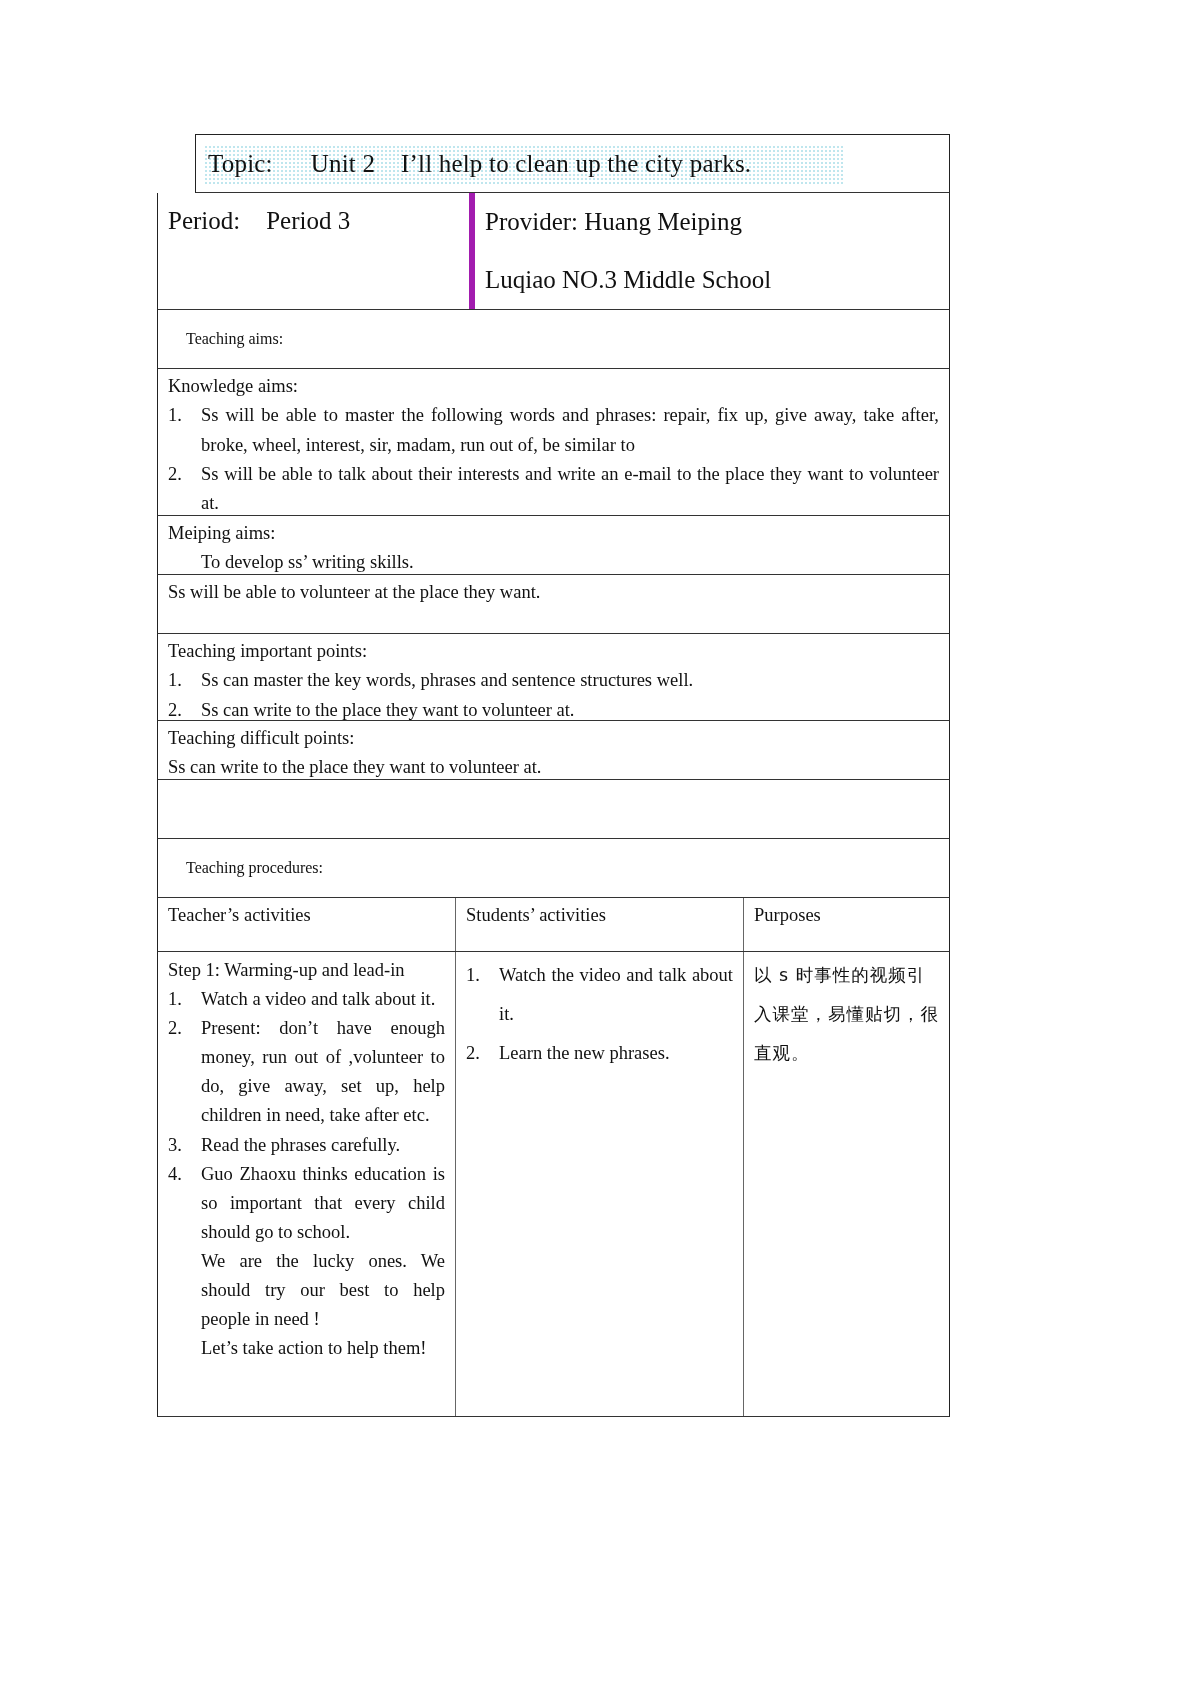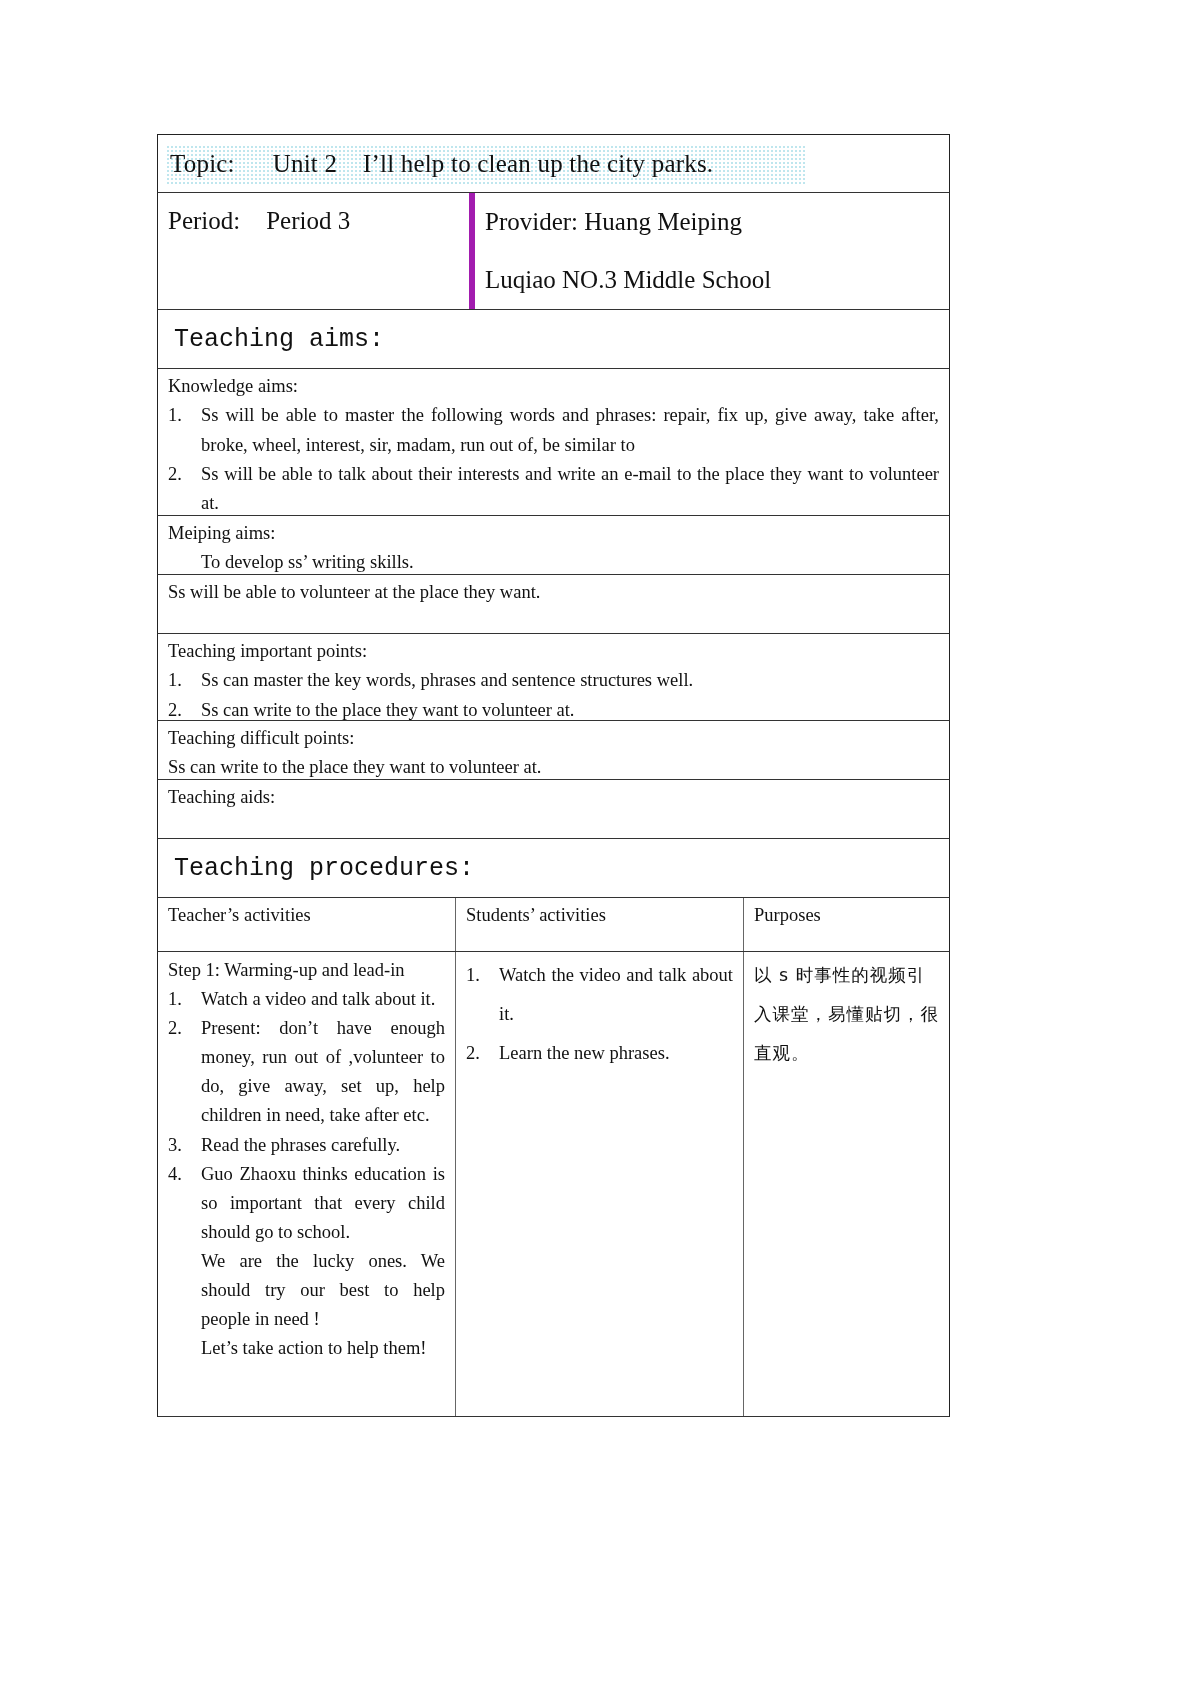--- a/index.html
+++ b/index.html
@@ -1,30 +1,30 @@
 <!DOCTYPE html>
 <html><head>
   <meta charset="utf-8">
   <style>
     html, body { margin: 0; padding: 0; background: #ffffff; }
     body { width: 1200px; height: 1698px; position: relative; font-family: "Liberation Serif", "DejaVu Serif", serif; color: #111; }
     .page { position: absolute; left: 157px; top: 134px; width: 793px; }
     .row { position: relative; border-left: 1px solid #222; border-right: 1px solid #222; border-bottom: 1px solid #333; box-sizing: border-box; }
-    .row.first { border-top: 1px solid #222; }
+    .row.first { border-top: 1px solid #222; margin-left: 38px; }
     .topic { height: 59px; display: flex; align-items: center; }
     .topic-bg { position: absolute; left: 8px; top: 10px; width: 640px; height: 40px;
       background-image: radial-gradient(#bfe6ee 0.8px, transparent 0.9px);
       background-size: 4px 4px; }
     .topic-text { position: relative; margin-left: 12px; font-size: 25px; letter-spacing: 0.2px; transform: scaleY(1.05); }
     .topic-text .sp { display: inline-block; width: 38px; }
     .period { height: 117px; display: flex; }
     .period .left { width: 317px; border-right: 6px solid #a21caf; padding: 14px 10px; box-sizing: border-box; font-size: 25px; }
     .period .left .sp { display: inline-block; width: 26px; }
     .period .right { flex: 1; padding: 14px 10px; box-sizing: border-box; font-size: 25px; line-height: 58px; margin-top: -14px; }
-    .section-head { height: 59px; display: flex; align-items: center; padding-left: 16px; font-size: 25px; font-family: Liberation Mono, monospace; }
+    .section-head { height: 59px; display: flex; align-items: center; padding-left: 28px; font-size: 16px; }
     .block { padding: 3px 10px 2px 10px; font-size: 18.5px; line-height: 29.3px; }
     .block .item { display: flex; }
     .block .item .num { width: 33px; flex-shrink: 0; }
     .block .item .txt { flex: 1; text-align: justify; }
     .indent { padding-left: 33px; }
     .proc { display: flex; }
     .proc .c1 { width: 298px; border-right: 1px solid #666; box-sizing: border-box; }
     .proc .c2 { width: 288px; border-right: 1px solid #666; box-sizing: border-box; }
     .proc .c3 { flex: 1; }
     .colhead { height: 54px; }
@@ -97,21 +97,20 @@
       <span class="txt">Ss can write to the place they want to volunteer at.</span>
     </div>
   </div>
 
   <div class="row block" style="height:59px;">
     <div>Teaching difficult points:</div>
     <div>Ss can write to the place they want to volunteer at.</div>
   </div>
 
   <div class="row block" style="height:59px;">
-    <div>Teaching aids:</div>
   </div>
 
   <div class="row section-head">Teaching procedures:</div>
 
   <div class="row proc colhead">
     <div class="c1">Teacher’s activities</div>
     <div class="c2" style="line-height:26px;font-family:Liberation Serif, serif;">Students’ activities</div>
     <div class="c3" style="font-family:'Liberation Serif',serif;font-size:18.5px !important;letter-spacing:0;line-height:26px;">Purposes</div>
   </div>
 

